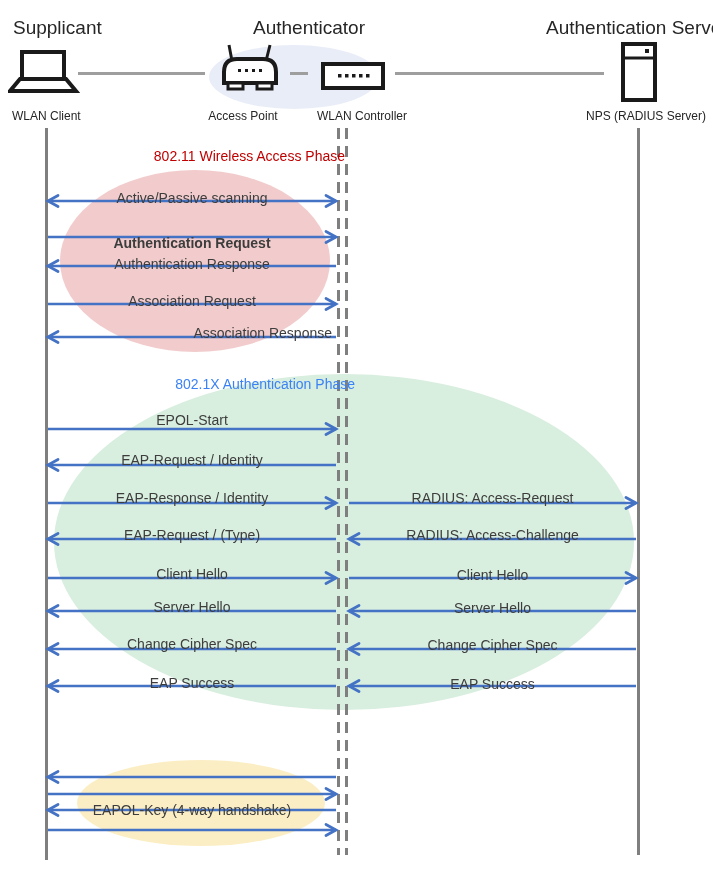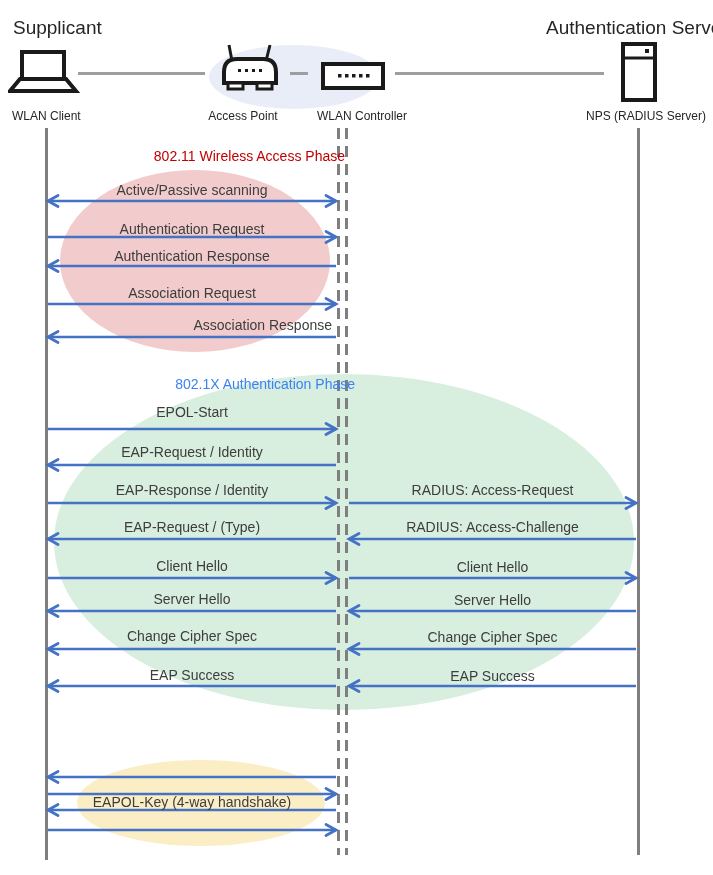--- a/index.html
+++ b/index.html
@@ -14,36 +14,37 @@
   .right{text-align:right;}
   .connector{position:absolute;height:3px;background:#9e9e9e;}
   .lifeline{position:absolute;width:3px;background:#7f7f7f;}
   .lifeline-dashed{
     position:absolute;width:3px;
     background:repeating-linear-gradient(to bottom,#7f7f7f 0px,#7f7f7f 11px,transparent 11px,transparent 18px);
   }
   .phase-title{position:absolute;font-size:14px;line-height:18px;text-align:right;white-space:nowrap;}
   .msg-label{
     position:absolute;width:280px;font-size:14px;line-height:20px;
-    text-align:center;white-space:nowrap;color:#3d3d3d;
+    text-align:center;white-space:nowrap;color:#3d3d3d;margin-top:8px;
   }
   #arrow-layer{position:absolute;left:0;top:0;pointer-events:none;}
   .icon{position:absolute;}
 </style>
 </head>
 <body>
 
 <div id="stage">
 
   <div class="ellipse" style="left: 209px; top: 45px; width: 170px; height: 64px; background-color: rgb(233, 237, 247);"></div>
   <div class="ellipse" style="left: 60px; top: 170px; width: 270px; height: 182px; background-color: rgb(242, 204, 204);"></div>
   <div class="ellipse" style="left: 54px; top: 374px; width: 580px; height: 336px; background-color: rgb(216, 238, 223);"></div>
   <div class="ellipse" style="left: 77px; top: 760px; width: 248px; height: 86px; background-color: rgb(252, 238, 196);"></div>
 
   <div class="actor-label" style="left:13px;top:19px;">Supplicant</div>
+  <div class="actor-label center" style="left:234px;top:19px;width:150px;">Authenticator</div>
   <div class="actor-label right" style="left:546px;top:19px;width:160px;">Authentication Server</div>
 
   <div class="connector" style="left:78px;top:72px;width:127px;"></div>
   <div class="connector" style="left:290px;top:72px;width:18px;"></div>
   <div class="connector" style="left:395px;top:72px;width:209px;"></div>
 
   <svg class="icon" style="left:8px;top:50px;" width="72" height="46" viewBox="0 0 72 46">
     <rect x="14" y="2" width="42" height="27" fill="#fff" stroke="#1a1a1a" stroke-width="4"></rect>
     <polygon points="12,29 58,29 68,41 2,41" fill="#fff" stroke="#1a1a1a" stroke-width="4"></polygon>
   </svg>
@@ -179,21 +180,21 @@
         <path d="M 58 804.5 L 48 810 L 58 815.5" fill="none" stroke="#4472C4" stroke-width="2.8" stroke-linecap="round"></path>
       </g>
       <g>
         <line x1="48" y1="830" x2="336" y2="830" stroke="#4472C4" stroke-width="2.3"></line>
         <path d="M 326 824.5 L 336 830 L 326 835.5" fill="none" stroke="#4472C4" stroke-width="2.8" stroke-linecap="round"></path>
       </g>
     </svg>
 
   <div id="label-layer">
       <div class="msg-label" style="left: 52px; top: 180px;">Active/Passive scanning</div>
-      <div class="msg-label" style="left: 52px; top: 219px;">Authentication Request</div>
+      <div class="msg-label" style="left: 52px; top: 225px; font-weight: bold;">Authentication Request</div>
       <div class="msg-label" style="left: 52px; top: 246px;">Authentication Response</div>
       <div class="msg-label" style="left: 52px; top: 283px;">Association Request</div>
       <div class="msg-label" style="left: 52px; top: 315px; text-align: right;">Association Response</div>
       <div class="msg-label" style="left: 52px; top: 402px;">EPOL-Start</div>
       <div class="msg-label" style="left: 52px; top: 442px;">EAP-Request / Identity</div>
       <div class="msg-label" style="left: 52px; top: 480px;">EAP-Response / Identity</div>
       <div class="msg-label" style="left: 352.5px; top: 480px;">RADIUS: Access-Request</div>
       <div class="msg-label" style="left: 52px; top: 517px;">EAP-Request / (Type)</div>
       <div class="msg-label" style="left: 352.5px; top: 517px;">RADIUS: Access-Challenge</div>
       <div class="msg-label" style="left: 52px; top: 556px;">Client Hello</div>

